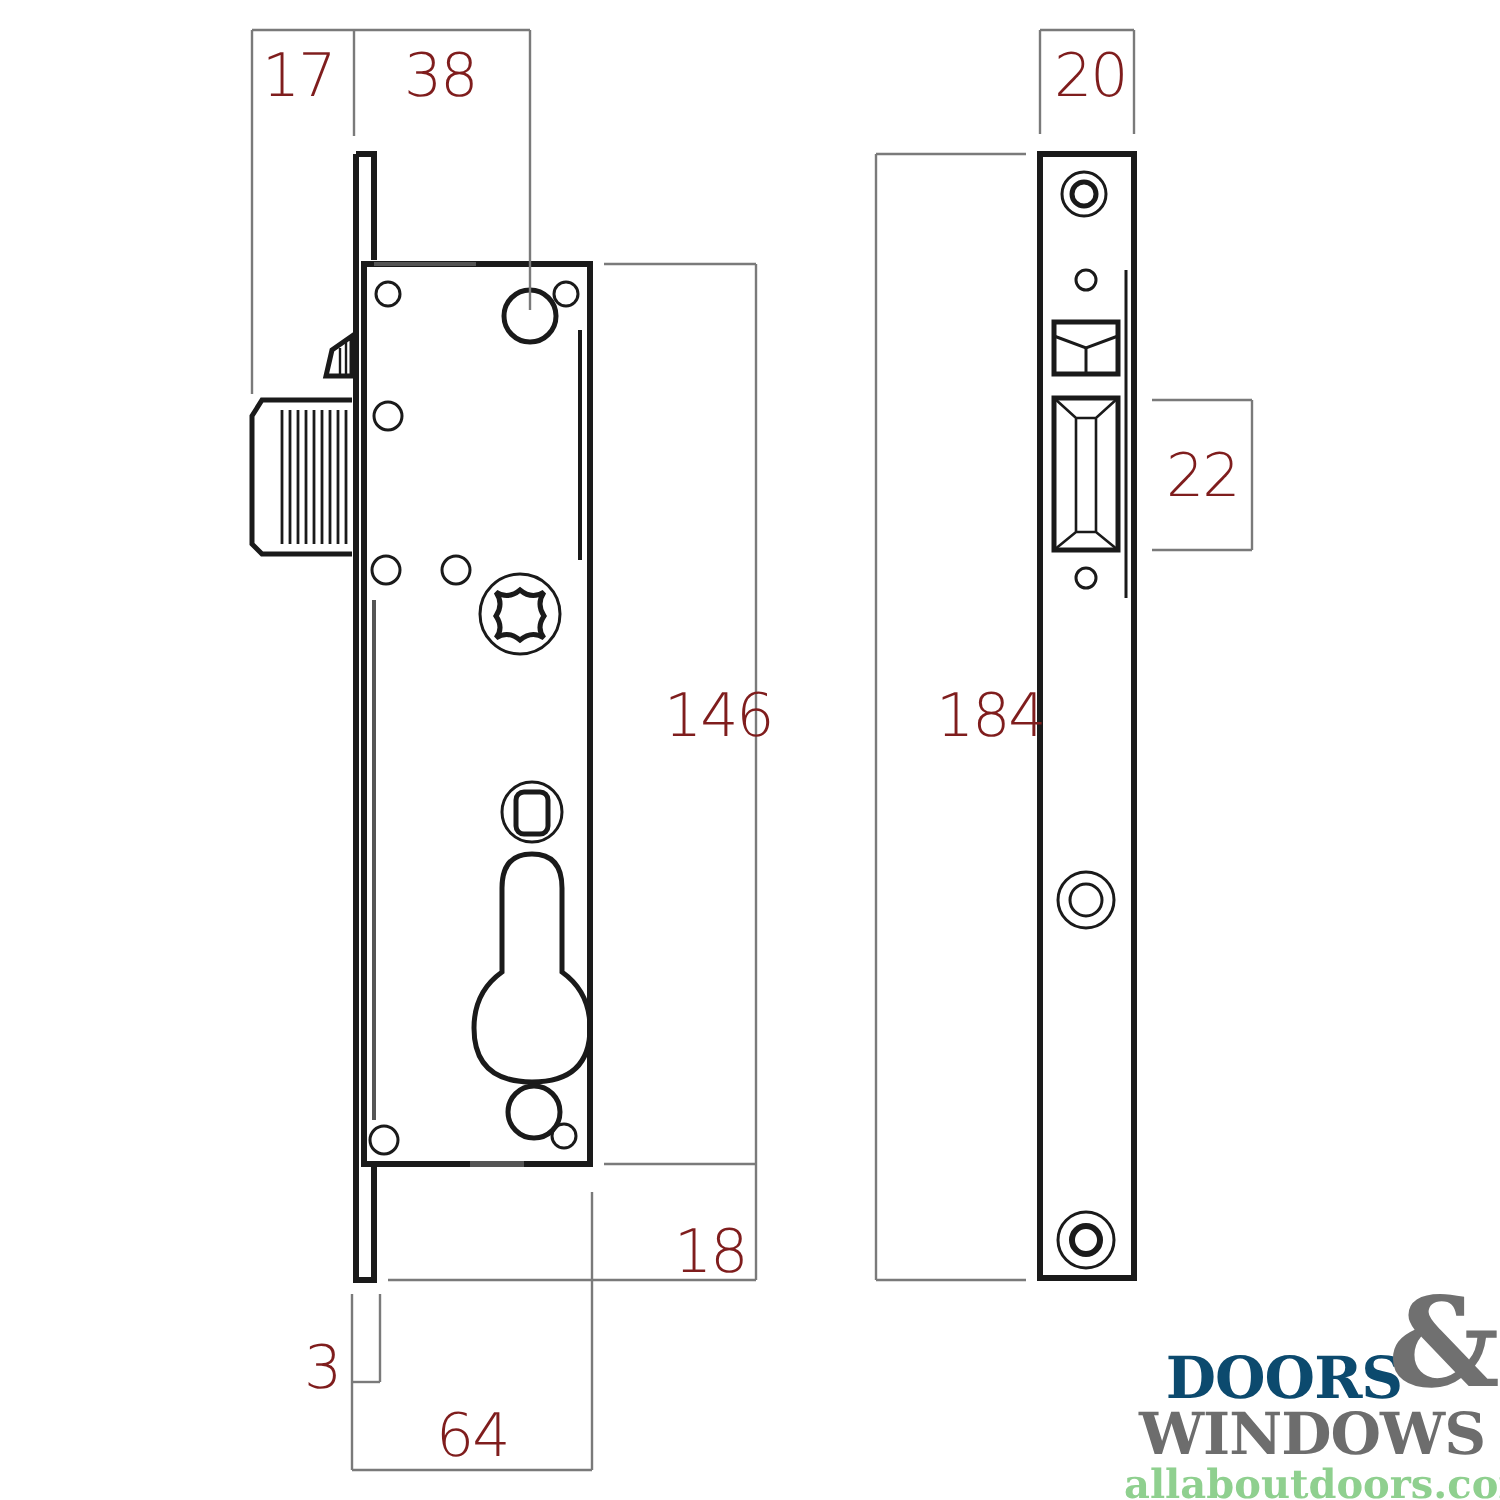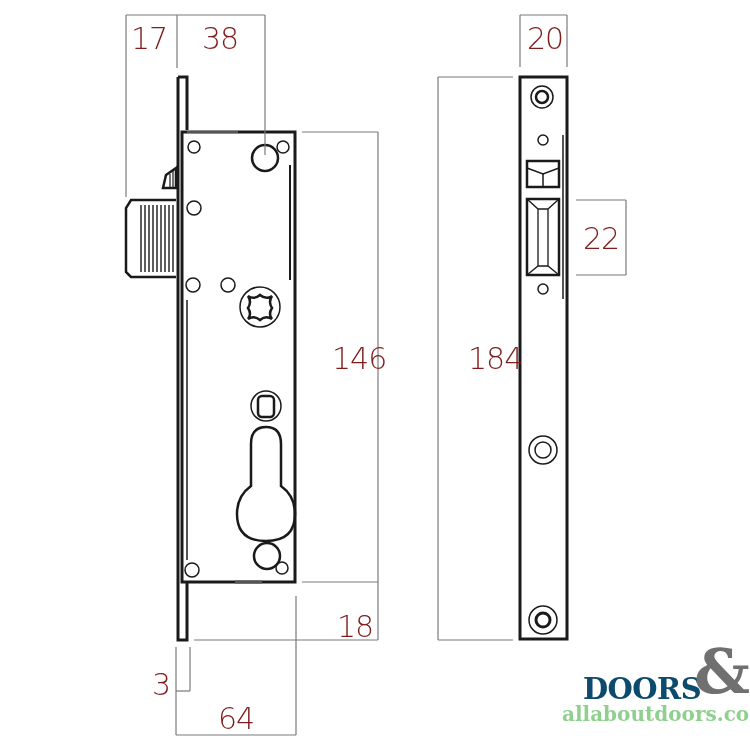--- a/index.html
+++ b/index.html
@@ -143,14 +143,15 @@
 <div class="dim-text" style="left:337px; top:612px;">18</div>
 <div class="dim-text" style="left:152px; top:670px;">3</div>
 <div class="dim-text" style="left:218px; top:704px;">64</div>
 <div class="dim-text" style="left:527px; top:24px;">20</div>
 <div class="dim-text" style="left:468px; top:344px;">184</div>
 <div class="dim-text" style="left:583px; top:224px;">22</div>
 
 <div class="logo">
   <span class="l2">DOORS</span>
   <span class="amp">&amp;</span>
+  <span class="l3">WINDOWS</span>
   <span class="l4">allaboutdoors.com</span>
 </div>
 
 </body></html>

